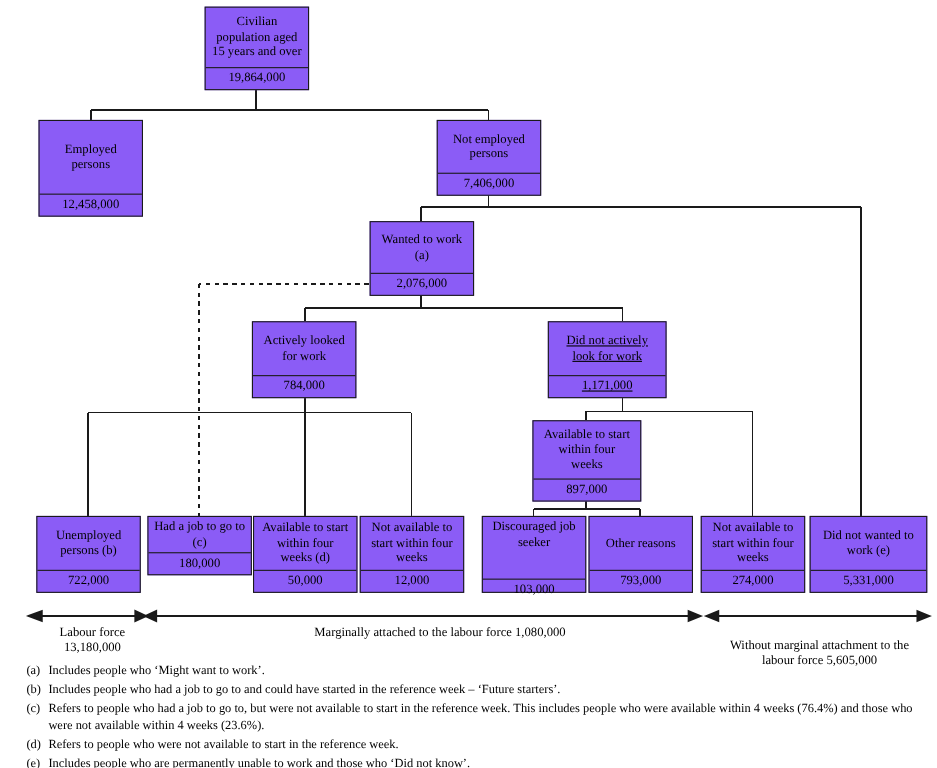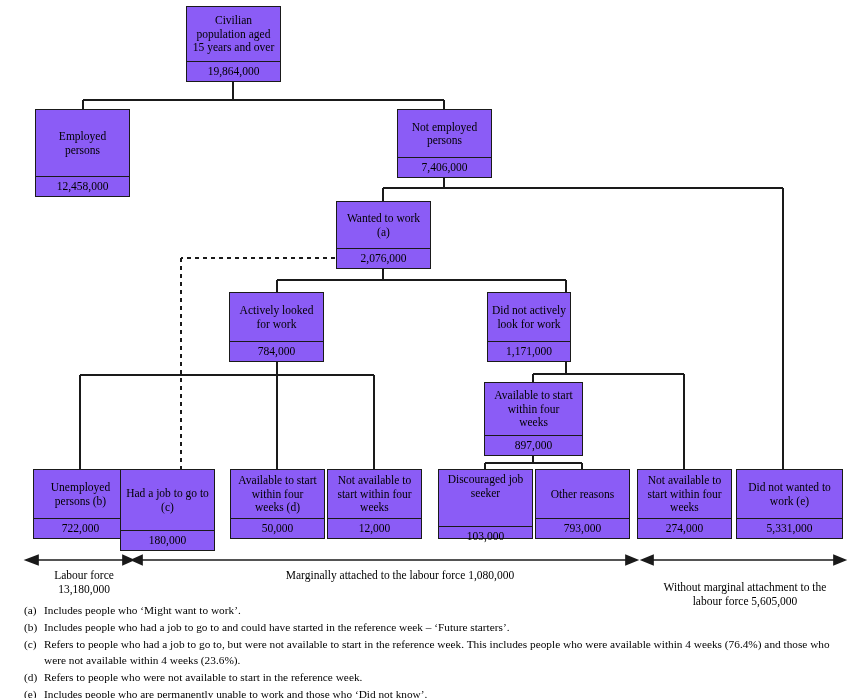--- a/index.html
+++ b/index.html
@@ -164,40 +164,40 @@
 (a)</div>
     <div class="value">2,076,000</div>
   </div>
 
   <div class="node" style="left:229px; top:292px; width:95px; height:70px;">
     <div class="title" style="white-space:pre-line">Actively looked
 for work</div>
     <div class="value">784,000</div>
   </div>
 
-  <div class="node" style="left:487px; top:292px; width:84px; height:70px;">
+  <div class="node" style="left:498px; top:292px; width:108px; height:70px;text-decoration:underline;">
     <div class="title" style="white-space:pre-line">Did not actively
 look for work</div>
     <div class="value">1,171,000</div>
   </div>
 
   <div class="node" style="left:484px; top:382px; width:99px; height:74px;">
     <div class="title" style="white-space:pre-line">Available to start
 within four
 weeks</div>
     <div class="value">897,000</div>
   </div>
 
   <div class="node" style="left:33px; top:469px; width:95px; height:70px;">
     <div class="title" style="white-space:pre-line">Unemployed
 persons (b)</div>
     <div class="value">722,000</div>
   </div>
 
-  <div class="node" style="left:120px; top:469px; width:95px; height:82px;justify-content:space-between;">
+  <div class="node" style="left:134px; top:469px; width:95px; height:54px;justify-content:space-between;">
     <div class="title" style="white-space:pre-line">Had a job to go to
 (c)</div>
     <div class="value">180,000</div>
   </div>
 
   <div class="node" style="left:230px; top:469px; width:95px; height:70px;">
     <div class="title" style="white-space:pre-line">Available to start
 within four
 weeks (d)</div>
     <div class="value">50,000</div>

